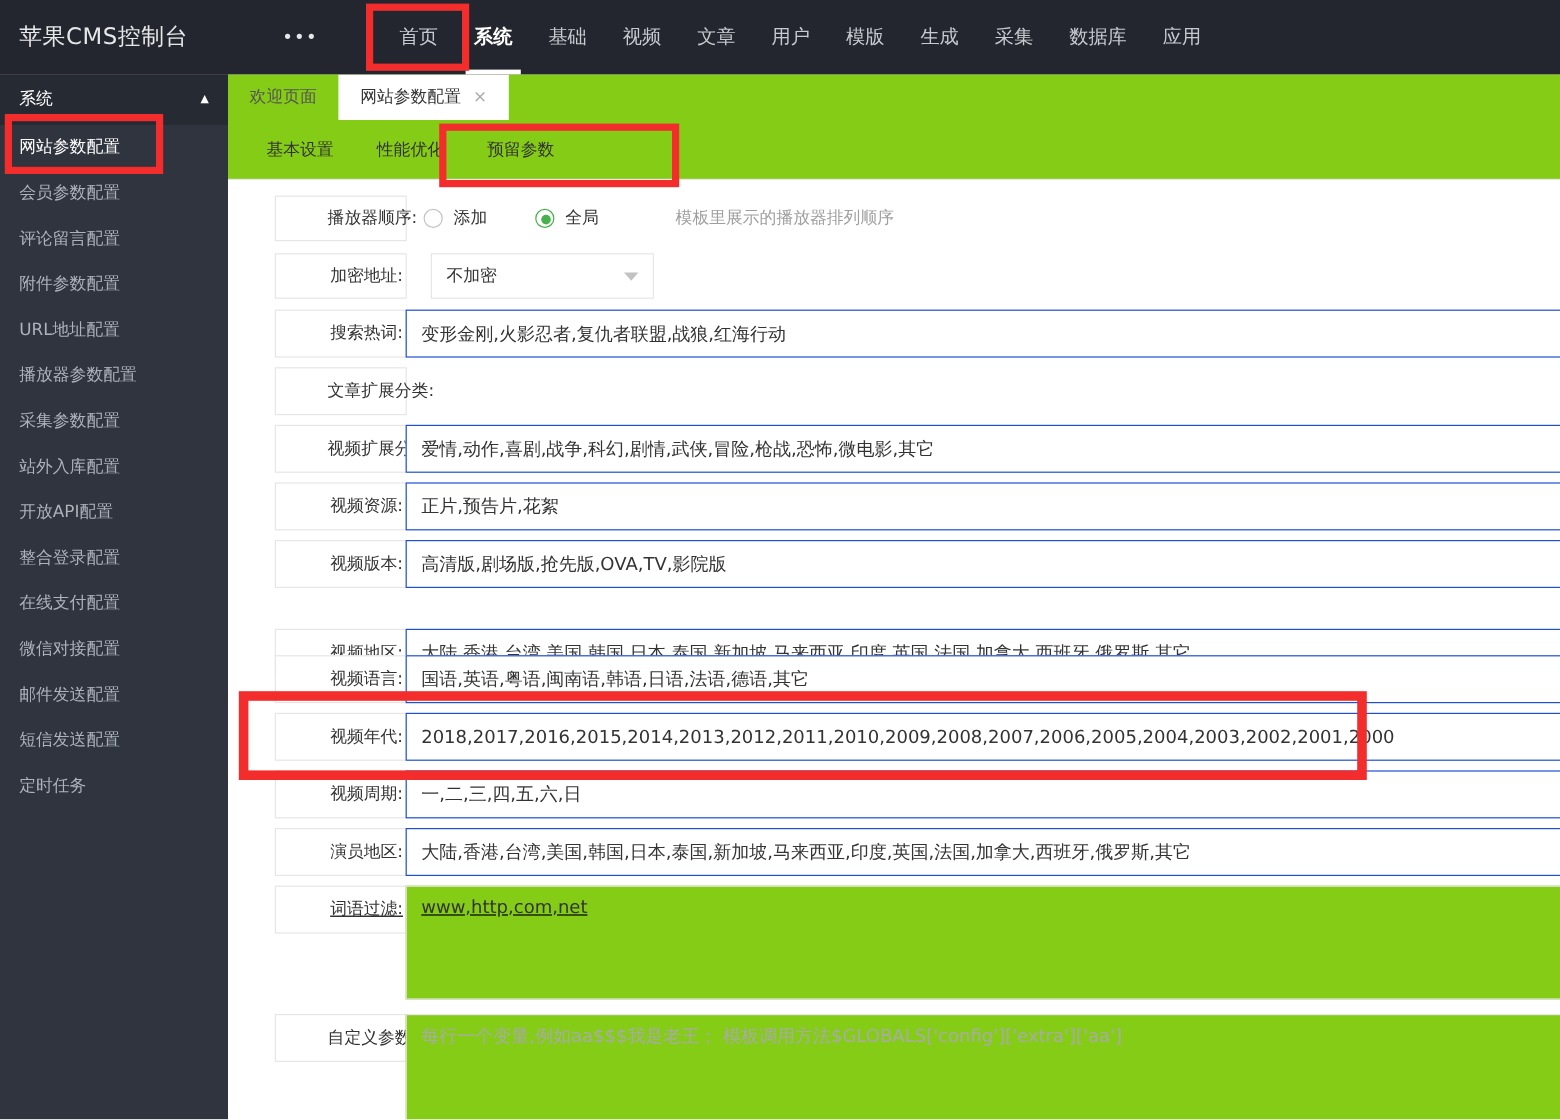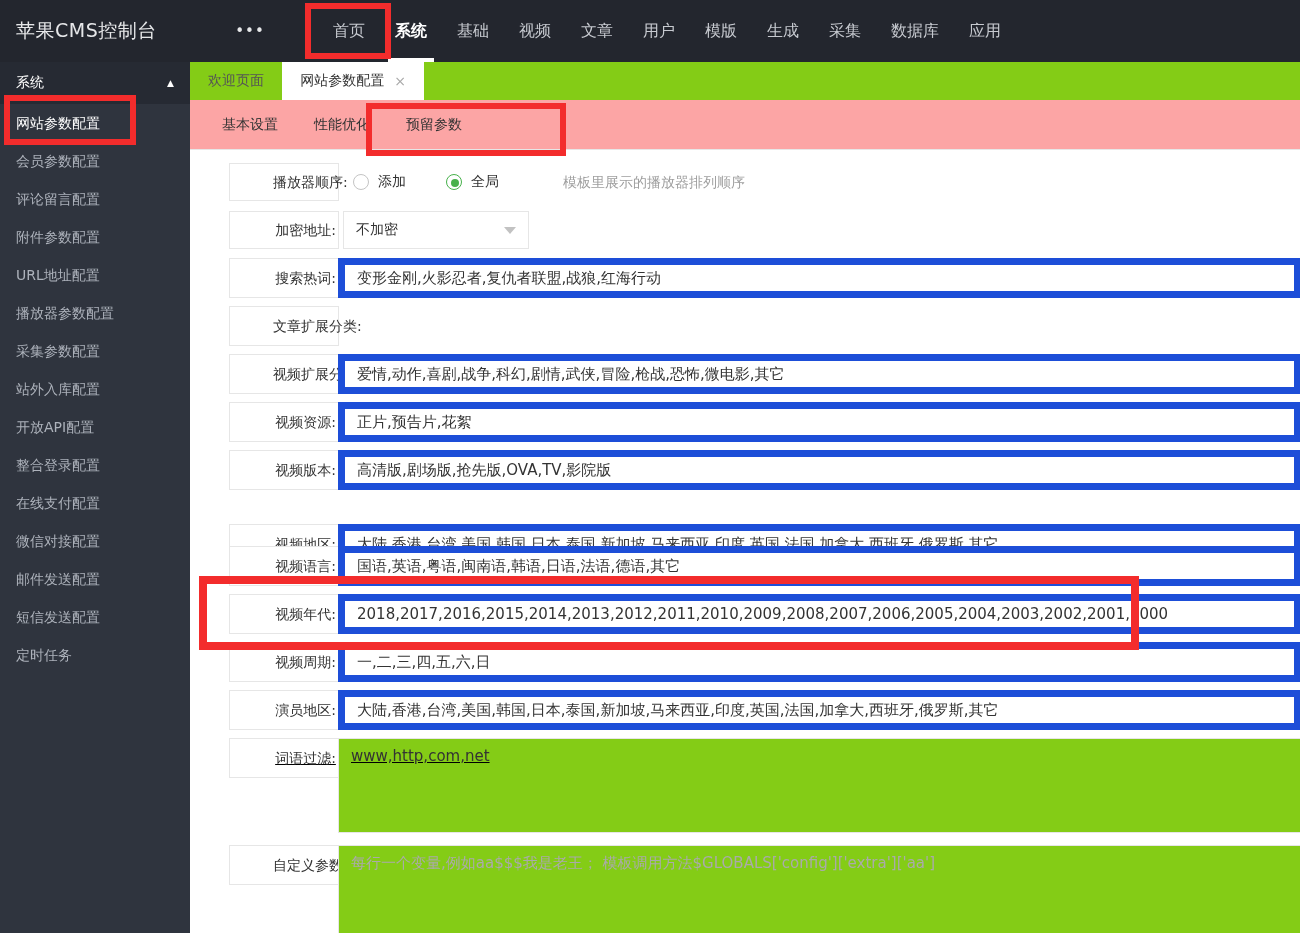--- a/index.html
+++ b/index.html
@@ -35,44 +35,44 @@
   .tabbar { position:absolute; left:190px; top:62px; width:1110px; height:38px;
     background:#84cc16; display:flex; z-index:1; }
   .tab { height:38px; display:flex; align-items:center; justify-content:center;
     font-size:14px; color:#555; cursor:pointer; }
   .tab.inactive { width:92px; }
   .tab.active { width:142px; background:#fff; color:#333; }
   .tab .close { margin-left:10px; color:#a9a9a9; font-size:14px; cursor:pointer; }
 
   
   .subtabs { position:absolute; left:190px; top:100px; width:1110px; height:50px;
-    border-bottom:1px solid #e7e7e7; display:flex; align-items:center; padding-left:32px; background:#fca5a5; }
+    border-bottom:1px solid #e7e7e7; display:flex; align-items:center; padding-left:32px; background:#84cc16; }
   .subtab { font-size:14px; color:#333; margin-right:36px; cursor:pointer; white-space:nowrap; }
 
   
   .row { position:absolute; display:flex; align-items:flex-start; background:transparent; }
   .lbl { flex:none; width:110px; height:40px; line-height:38px; text-align:center;
     border:1px solid #e6e6e6; background:#fff; font-size:14px; color:#333; white-space:nowrap;padding-left:43px; }
   .lbl.h38 { height:38px; line-height:36px; }
-  .val-input { flex:none; width:963px; height:40px; line-height:38px; border:7px solid #1d4ed8;
+  .val-input { flex:none; width:963px; height:40px; line-height:38px; border:1px solid #1d4ed8;
     margin-left:-1px; padding:0 12px; font-size:15px; color:#333; background:#fff; outline:none;
     font-family:"DejaVu Sans","Liberation Sans",sans-serif; }
 
   .radio-group { display:flex; align-items:center; height:38px; margin-left:14px; }
   .radio { display:flex; align-items:center; margin-right:40px; cursor:pointer; }
   .radio .circ { width:16px; height:16px; border-radius:50%; border:1px solid #c4c4c4;
     background:#fff; margin-right:9px; position:relative; }
   .radio.checked .circ { border-color:#47b14b; }
   .radio.checked .circ::after { content:""; position:absolute; left:4px; top:4px;
     width:8px; height:8px; border-radius:50%; background:#47b14b; }
   .radio .rlabel { font-size:14px; color:#333; }
   .hint { margin-left:24px; font-size:14px; color:#9e9e9e; line-height:38px; white-space:nowrap; }
 
   .select-box { width:186px; height:38px; border:1px solid #e6e6e6; background:#fff;
-    margin-left:4px; display:flex; align-items:center; justify-content:space-between;
+    margin-left:20px; display:flex; align-items:center; justify-content:space-between;
     padding:14px 12px; cursor:pointer; }
   .select-box .sel-text { font-size:14px; color:#333; }
   .select-box .caret { width:0; height:0; border-left:6px solid transparent;
     border-right:6px solid transparent; border-top:7px solid #c2c2c2; }
 
   textarea.area { flex:none; width:963px; border:1px solid #e6e6e6; margin-left:-1px;
     padding:8px 12px; font-size:15px; color:#333; background:#84cc16; resize:none; outline:none;
     font-family:"DejaVu Sans","Liberation Sans",sans-serif; }
   textarea.area::placeholder { color:#aaaaaa; }
   .area-short { height:95px; }

